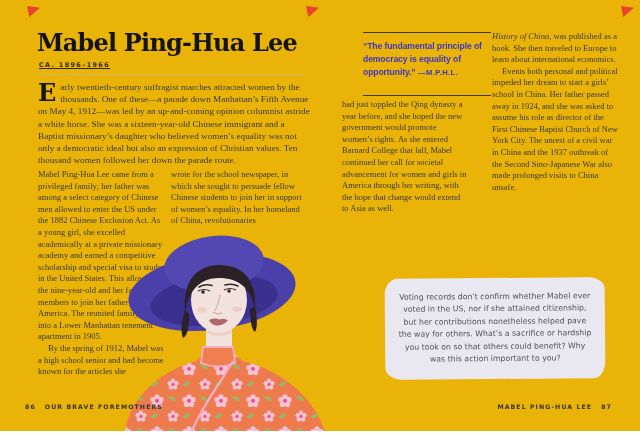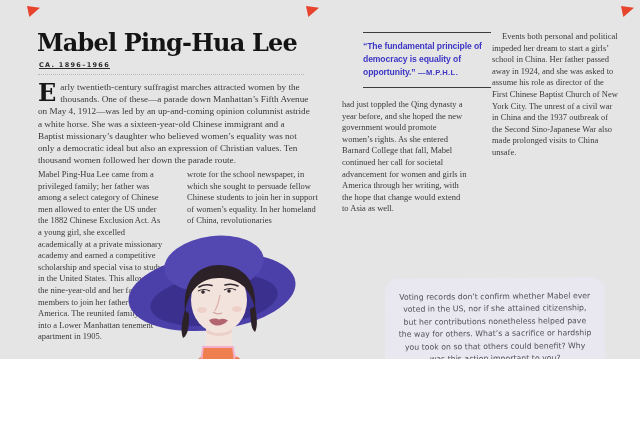--- a/index.html
+++ b/index.html
@@ -1,16 +1,16 @@
 <!DOCTYPE html>
 <html><head>
 <meta charset="utf-8">
 <style>
   html,body{margin:0;padding:0;background:#ffffff;}
-  .spread{position:relative;width:640px;height:359px;background:#e5e5e5;overflow:hidden;
+  .spread{position:relative;width:640px;height:431px;background:#eab308;overflow:hidden;
           font-family:"Liberation Serif",serif;color:#343434;}
 
   
   .tri{position:absolute;top:6px;width:13px;height:11px;background:#e8432d;
        clip-path:polygon(0 0,100% 15%,18% 100%);}
   .tri-1{left:27px;} .tri-2{left:306px;} .tri-3{left:621px;}
 
   
   .title{position:absolute;left:37px;top:28px;margin:0;font-family:"DejaVu Serif",serif;
          font-weight:700;font-size:24px;letter-spacing:-0.8px;color:#141414;white-space:nowrap;}
@@ -19,31 +19,31 @@
   .dotted-rule{position:absolute;left:38px;top:74px;width:266px;height:0;
                border-top:1.5px dotted #b8b8b8;}
   .intro{position:absolute;left:38px;top:81px;width:272px;margin:0;
          font-size:9.2px;line-height:12.2px;color:#3a3a3a;}
   .dropcap{float:left;font-family:"DejaVu Serif",serif;font-weight:700;font-size:24px;
            line-height:21px;padding:1px 4px 0 0;color:#161616;}
   .col{position:absolute;font-size:8.5px;line-height:11.6px;color:#3a3a3a;}
   .col p{margin:0;}
   .col p.indent{text-indent:10px;}
   .col-l1{left:38px;top:169px;width:126px;}
-  .col-l2{left:171px;top:169px;width:133px;margin-left:16px;}
+  .col-l2{left:171px;top:169px;width:133px;}
   .illus{position:absolute;left:116px;top:232px;width:216px;height:203px;}
   .foot{position:absolute;top:403px;font-family:"DejaVu Sans",sans-serif;font-weight:700;
         font-size:6.2px;letter-spacing:1.1px;color:#333333;white-space:nowrap;}
   .foot-l{left:25px;}
   .foot-l span:first-child{margin-right:9px;}
   .foot-r{left:436px;width:176px;text-align:right;}
   .foot-r span:last-child{margin-left:9px;}
 
   
-  .quote{position:absolute;left:363px;top:32px;width:128px;padding:7px 0 8px 0;
+  .quote{position:absolute;left:363px;top:32px;width:128px;padding:7px 0 16px 0;
          border-top:1px solid #3c3c3c;border-bottom:1px solid #3c3c3c;
          font-family:"Liberation Sans",sans-serif;font-weight:700;font-size:8.6px;
          line-height:13px;letter-spacing:-0.1px;color:#3d36c4;}
   .quote .qa{letter-spacing:0.4px;font-size:7.6px;}
   .col-r1{left:342px;top:99px;width:126px;}
   .col-r2{left:492px;top:31px;width:128px;}
   .prompt{position:absolute;left:385px;top:278px;width:220px;background:#e9e8f1;
           border-radius:13px 16px 11px 18px / 16px 12px 18px 12px;transform:rotate(-0.5deg);
           padding:13px 12px 14px 12px;box-sizing:border-box;}
   .prompt p{margin:0;font-family:"DejaVu Sans",sans-serif;font-size:7.8px;line-height:12.4px;
@@ -59,20 +59,21 @@
   <div class="tri tri-3"></div>
 
   <h1 class="title">Mabel Ping-Hua Lee</h1>
   <div class="dates">CA. 1896–1966</div>
   <div class="dotted-rule"></div>
 
   <p class="intro"><span class="dropcap">E</span><span>arly twentieth-century suffragist marches attracted women by the thousands. One of these—a parade down Manhattan’s Fifth Avenue on May 4, 1912—was led by an up-and-coming opinion columnist astride a white horse. She was a sixteen-year-old Chinese immigrant and a Baptist missionary’s daughter who believed women’s equality was not only a democratic ideal but also an expression of Christian values. Ten thousand women followed her down the parade route.</span></p>
 
   <div class="col col-l1">
     <p>Mabel Ping-Hua Lee came from a privileged family; her father was among a select category of Chinese men allowed to enter the US under the 1882 Chinese Exclusion Act. As a young girl, she excelled academically at a private missionary academy and earned a competitive scholarship and special visa to study in the United States. This allowed the nine-year-old and her family members to join her father in America. The reunited family settled into a Lower Manhattan tenement apartment in 1905.</p>
+    <p class="indent">By the spring of 1912, Mabel was a high school senior and had become known for the articles she</p>
   </div>
   <div class="col col-l2">
     <p>wrote for the school newspaper, in which she sought to persuade fellow Chinese students to join her in support of women’s equality. In her homeland of China, revolutionaries</p>
   </div>
 
   <svg class="illus" viewBox="0 0 216 203" role="img" aria-label="Portrait of Mabel Ping-Hua Lee wearing a wide-brimmed indigo hat and an orange floral jacket">
     <defs>
       <pattern id="floral" width="32" height="32" patternUnits="userSpaceOnUse">
         <rect width="32" height="32" fill="#ee7b4d"></rect>
         <ellipse cx="24" cy="6.5" rx="4" ry="1.6" fill="#93b963" transform="rotate(28 24 6.5)"></ellipse>
@@ -134,20 +135,21 @@
   </footer>
 
   <div class="quote">
     <span class="qt">“The fundamental principle of democracy is equality of opportunity.”</span><span class="qa"> —M.P.H.L.</span>
   </div>
 
   <div class="col col-r1">
     <p>had just toppled the Qing dynasty a year before, and she hoped the new government would promote women’s rights. As she entered Barnard College that fall, Mabel continued her call for societal advancement for women and girls in America through her writing, with the hope that change would extend to Asia as well.</p>
   </div>
   <div class="col col-r2">
+    <p><i>History of China</i><span>, was published as a book. She then traveled to Europe to learn about international economics.</span></p>
     <p class="indent">Events both personal and political impeded her dream to start a girls’ school in China. Her father passed away in 1924, and she was asked to assume his role as director of the First Chinese Baptist Church of New York City. The unrest of a civil war in China and the 1937 outbreak of the Second Sino-Japanese War also made prolonged visits to China unsafe.</p>
   </div>
 
   <div class="prompt">
     <p>Voting records don’t confirm whether Mabel ever voted in the US, nor if she attained citizenship, but her contributions nonetheless helped pave the way for others. What’s a sacrifice or hardship you took on so that others could benefit? Why was this action important to you?</p>
   </div>
 
   <footer class="foot foot-r">
     <span>MABEL PING-HUA LEE</span><span>87</span>
   </footer>

